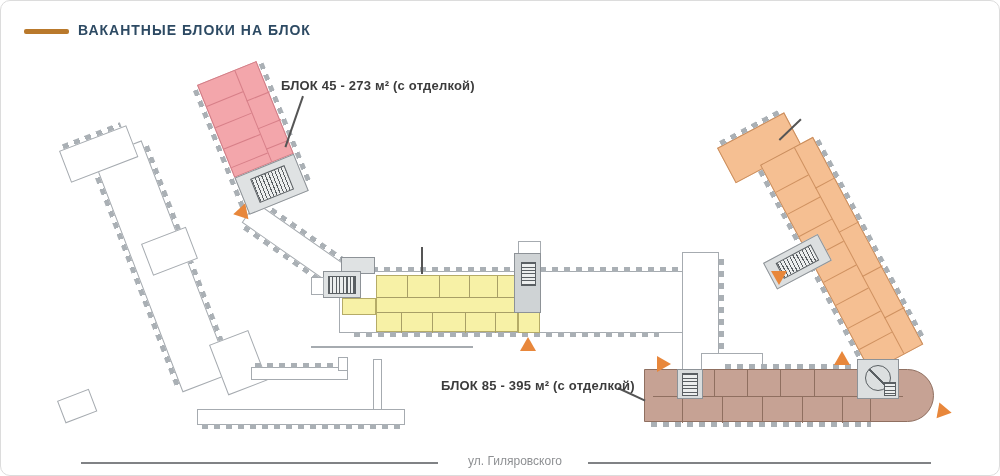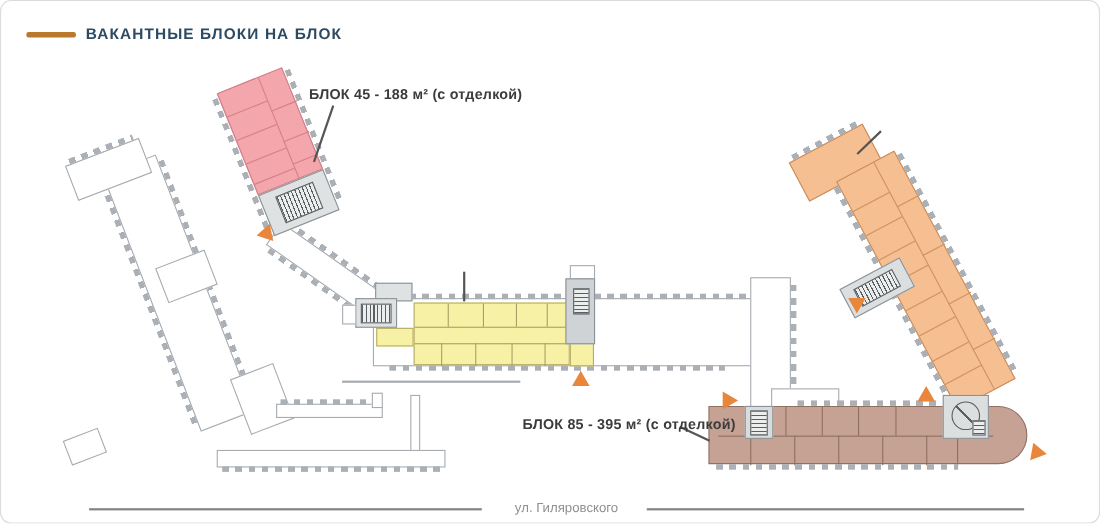--- a/index.html
+++ b/index.html
@@ -171,20 +171,20 @@
   <div class="arr down" style="left:770px;top:270px;"></div>
   <div class="arr up" style="left:833px;top:350px;"></div>
   <div class="arr right" style="left:656px;top:355px;"></div>
   <div class="arr down" style="left:932px;top:405px;transform:rotate(40deg);"></div>
 
   <div class="leader" style="left:301px;top:95px;width:1.5px;height:54px;transform:rotate(19deg);transform-origin:top center;"></div>
   <div class="leader" style="left:420px;top:246px;width:1.5px;height:27px;"></div>
   <div class="leader" style="left:799px;top:118px;width:1.5px;height:30px;transform:rotate(46deg);transform-origin:top center;"></div>
   <div class="leader" style="left:617px;top:386px;width:30px;height:1.5px;transform:rotate(25deg);transform-origin:left center;"></div>
 
-  <div class="blk-label" style="left:280px;top:77px;">БЛОК 45 - 188 м² (с отделкой)</div>
-  <div class="blk-label" style="left:474px;top:377px;">БЛОК 85 - 395 м² (с отделкой)</div>
+  <div class="blk-label" style="left:280px;top:77px;">БЛОК 45 - 273 м² (с отделкой)</div>
+  <div class="blk-label" style="left:440px;top:377px;">БЛОК 85 - 395 м² (с отделкой)</div>
 
   <div class="street-line" style="left:80px;top:461px;width:357px;"></div>
   <div class="street" style="left:449px;top:453px;width:130px;">ул. Гиляровского</div>
   <div class="street-line" style="left:587px;top:461px;width:343px;"></div>
 
 </div>
 
 </body></html>

